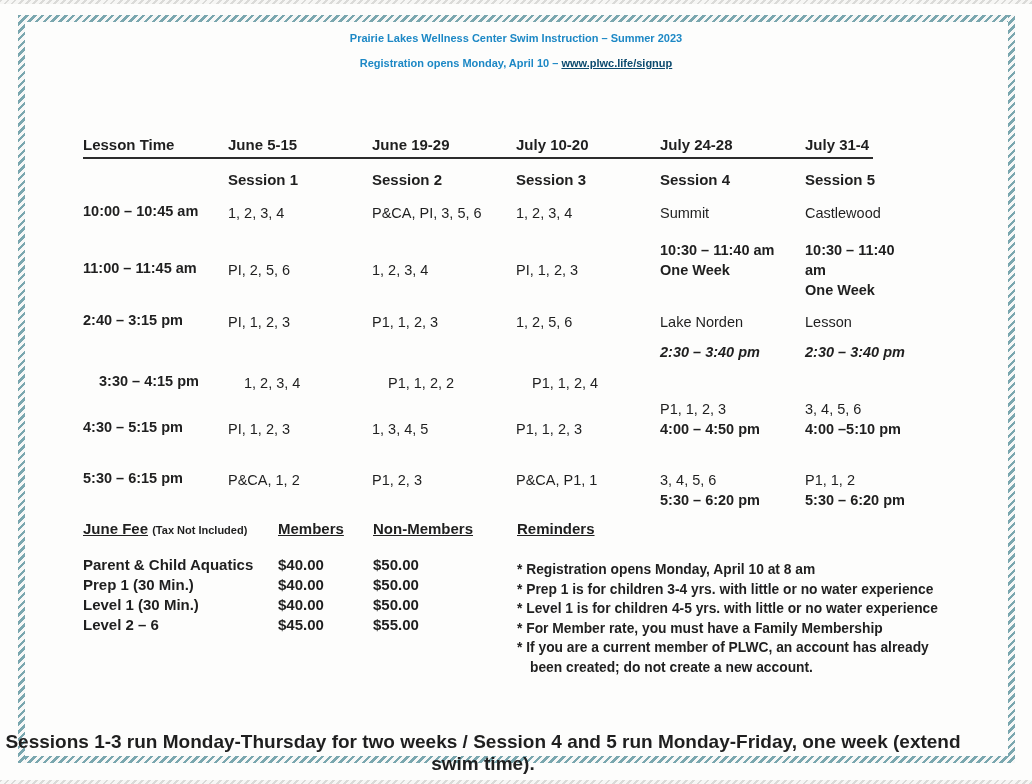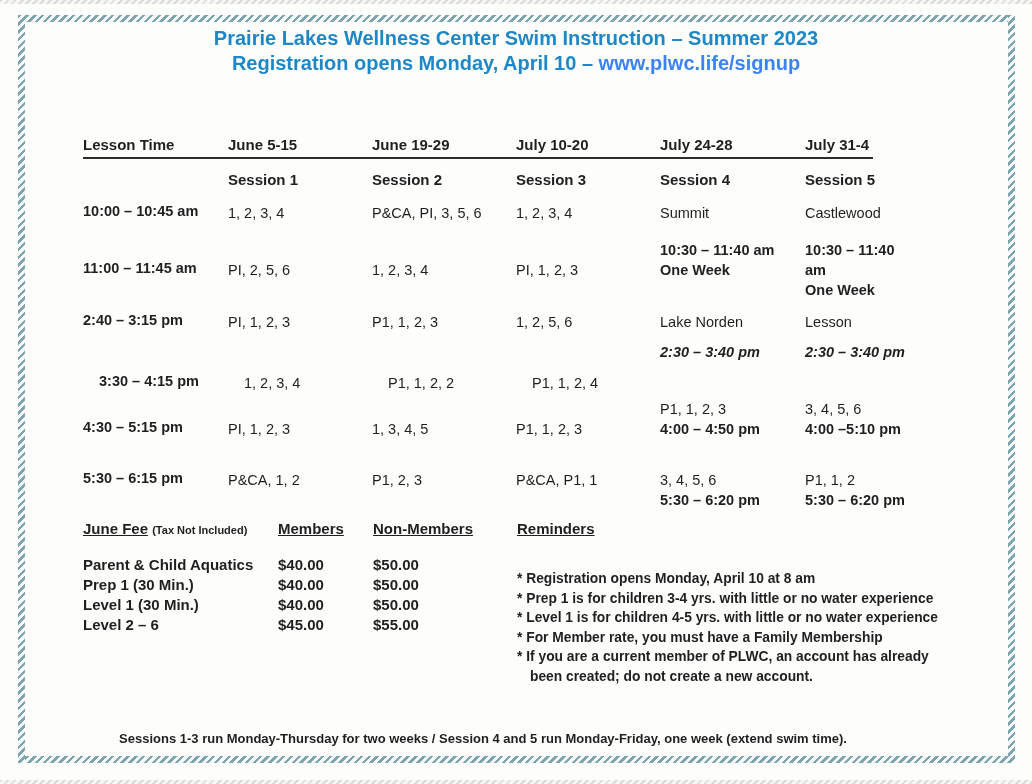--- a/index.html
+++ b/index.html
@@ -20,22 +20,22 @@
   .scan-edge.bottom { bottom:0; }
 
   
   .stripe { background:repeating-linear-gradient(135deg,#7aa7af 0 2.5px,#f7f8f7 2.5px 5.5px); position:absolute; }
   .b-top    { left:18px; right:17px; top:15px;    height:7px; }
   .b-bottom { left:18px; right:17px; bottom:21px; height:7px; }
   .b-left   { left:18px;  top:15px; bottom:21px; width:7px; }
   .b-right  { right:17px; top:15px; bottom:21px; width:7px; }
 
   .title-block { position:absolute; top:26px; left:0; width:100%;
-    text-align:center; color:#1d88c5; font-weight:bold; font-size:20px; line-height:25px; }
-  .signup-link { color:#3b82f6; }
+    text-align:center; color:#1d88c5; font-weight:bold; font-size:11px; line-height:25px; }
+  .signup-link { color:#0c4a6e; text-decoration:underline; }
 
   
   .schedule { position:absolute; left:83px; top:136px; width:860px; height:385px; font-size:14.5px; }
   .sched-row { position:absolute; left:0; width:100%; display:grid;
     grid-template-columns:145px 144px 144px 144px 145px 110px; }
   .hdr-row { top:0; width:790px; border-bottom:2.5px solid #2c2c2c; padding-bottom:4px; }
   .col-hdr { font-weight:bold; font-size:15px; }
   .session-row { top:35px; font-weight:bold; font-size:15px; }
   .r1 { top:67px; }
   .r2 { top:124px; }
@@ -54,26 +54,26 @@
   .fees { position:absolute; left:83px; top:520px; width:430px; font-size:15px; font-weight:bold; }
   .fees-hdr { display:grid; grid-template-columns:195px 95px auto; align-items:baseline; }
   .u { text-decoration:underline; }
   .fees-note { font-size:11px; }
   .fees-rows { margin-top:18px; }
   .fee-row { display:grid; grid-template-columns:195px 95px auto; line-height:20px; }
 
   
   .reminders { position:absolute; left:517px; top:520px; width:450px; font-size:13.8px; font-weight:bold; }
   .rem-title { font-size:15px; }
-  .rem-items { margin-top:32px; }
+  .rem-items { margin-top:23px; }
   .rem-item { line-height:19.5px; }
   .rem-item.cont { padding-left:13px; }
 
   .footer-note { position:absolute; top:731px; left:0; width:966px;
-    text-align:center; font-weight:bold; font-size:13px; }
+    text-align:center; font-weight:bold; font-size:19px; }
 </style>
 </head>
 <body>
 
 <div class="page">
   <div class="scan-edge top"></div>
   <div class="scan-edge bottom"></div>
   <div class="stripe b-top"></div>
   <div class="stripe b-bottom"></div>
   <div class="stripe b-left"></div>

